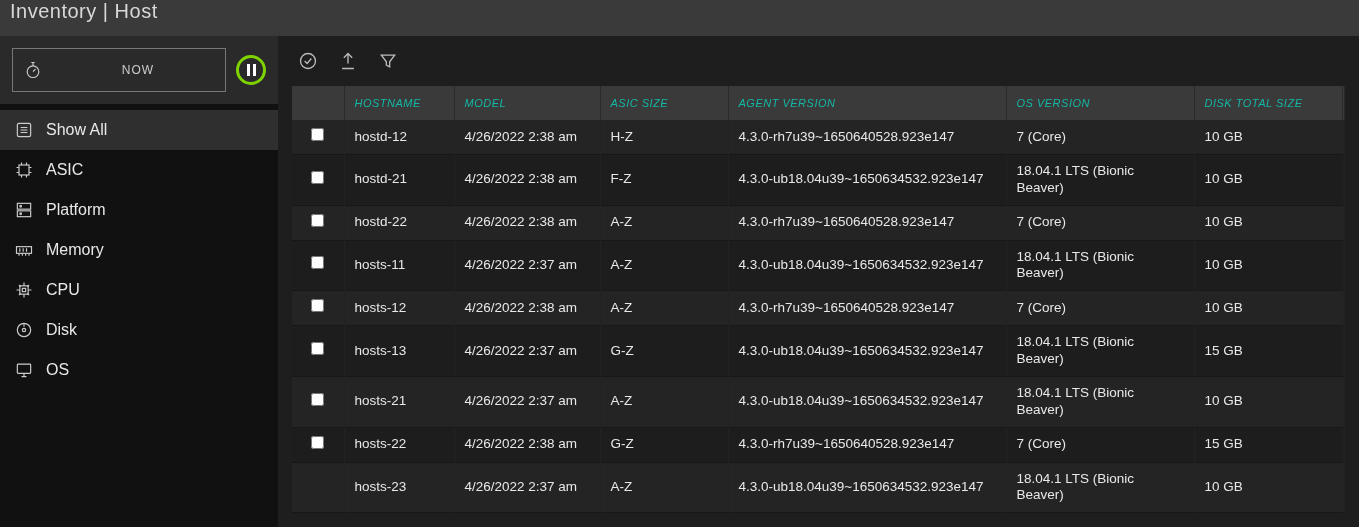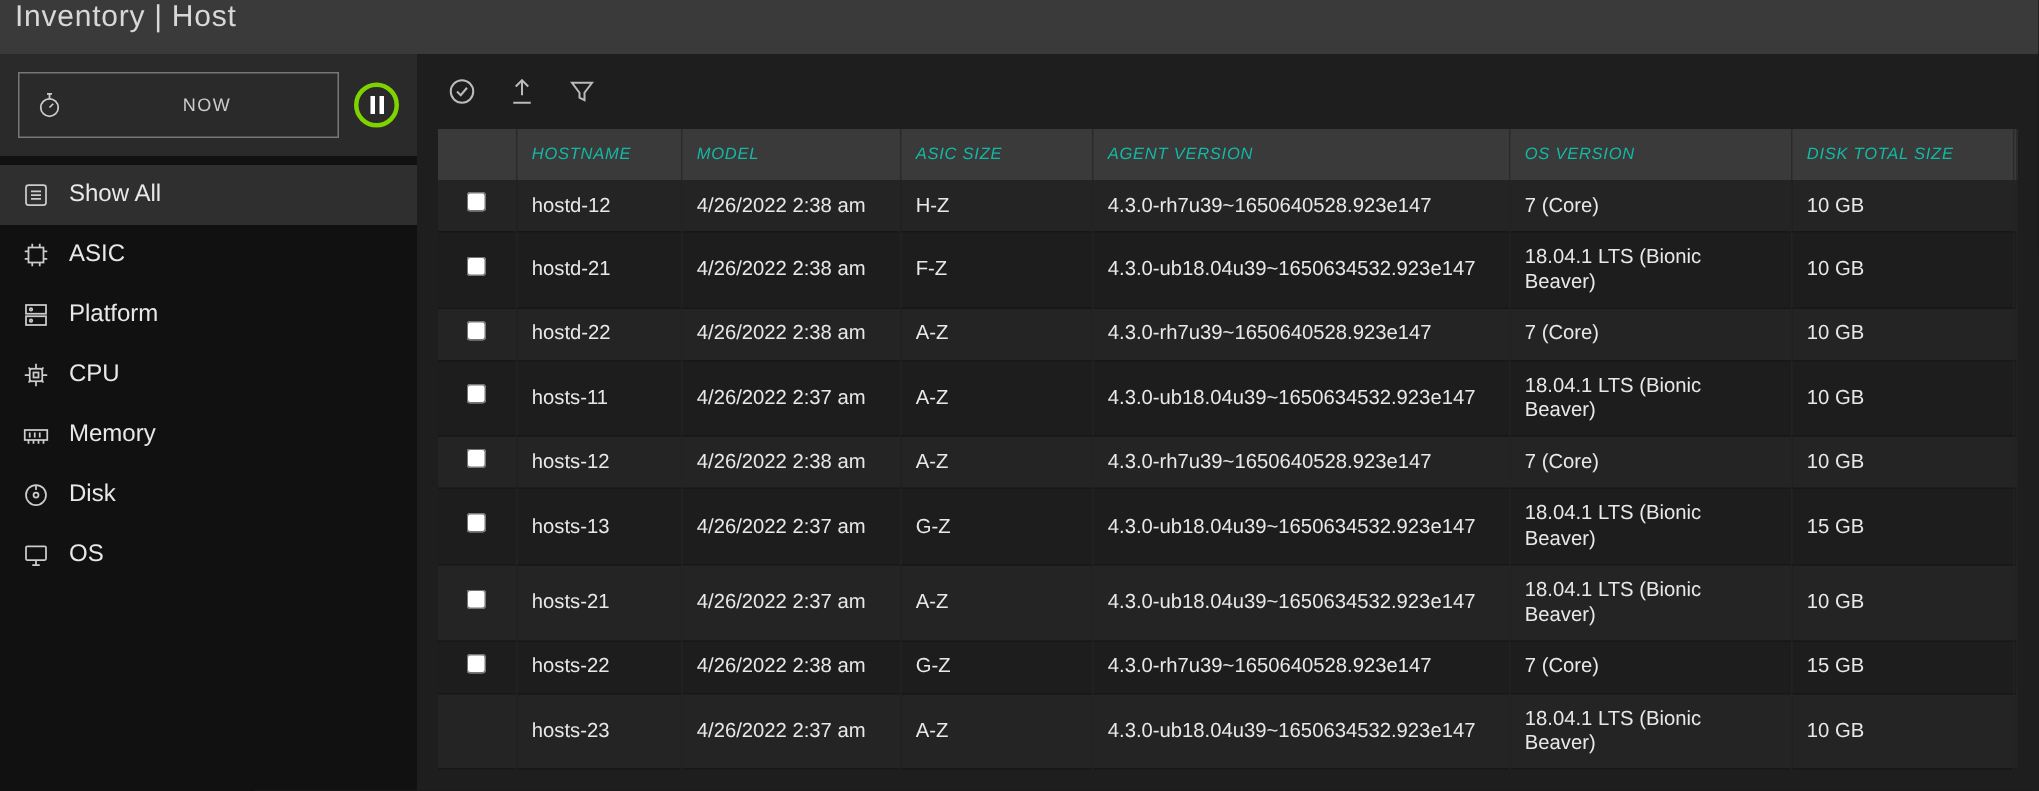--- a/index.html
+++ b/index.html
@@ -207,35 +207,35 @@
               <rect x="4" y="13" width="16" height="7"></rect>
               <circle cx="8" cy="7.5" r="1"></circle>
               <circle cx="8" cy="16.5" r="1"></circle>
             </svg>
           </span>
           <span>Platform</span>
         </div>
         <div class="nav-item">
           <span class="nav-icon">
             <svg viewBox="0 0 24 24">
+              <rect x="3" y="8" width="18" height="8"></rect>
+              <path d="M6 16v3M10 16v3M14 16v3M18 16v3M7 10v4M11 10v4M15 10v4"></path>
+            </svg>
+          </span>
+          <span>Memory</span>
+        </div>
+        <div class="nav-item">
+          <span class="nav-icon">
+            <svg viewBox="0 0 24 24">
               <rect x="7" y="7" width="10" height="10"></rect>
               <rect x="10" y="10" width="4" height="4"></rect>
               <path d="M12 3v4M12 17v4M3 12h4M17 12h4M6 6l2 2M18 6l-2 2M6 18l2-2M18 18l-2-2"></path>
             </svg>
           </span>
           <span>CPU</span>
-        </div>
-        <div class="nav-item">
-          <span class="nav-icon">
-            <svg viewBox="0 0 24 24">
-              <rect x="3" y="8" width="18" height="8"></rect>
-              <path d="M6 16v3M10 16v3M14 16v3M18 16v3M7 10v4M11 10v4M15 10v4"></path>
-            </svg>
-          </span>
-          <span>Memory</span>
         </div>
         <div class="nav-item">
           <span class="nav-icon">
             <svg viewBox="0 0 24 24">
               <circle cx="12" cy="12" r="8"></circle>
               <circle cx="12" cy="12" r="2"></circle>
               <path d="M12 4v4"></path>
             </svg>
           </span>
           <span>Disk</span>

